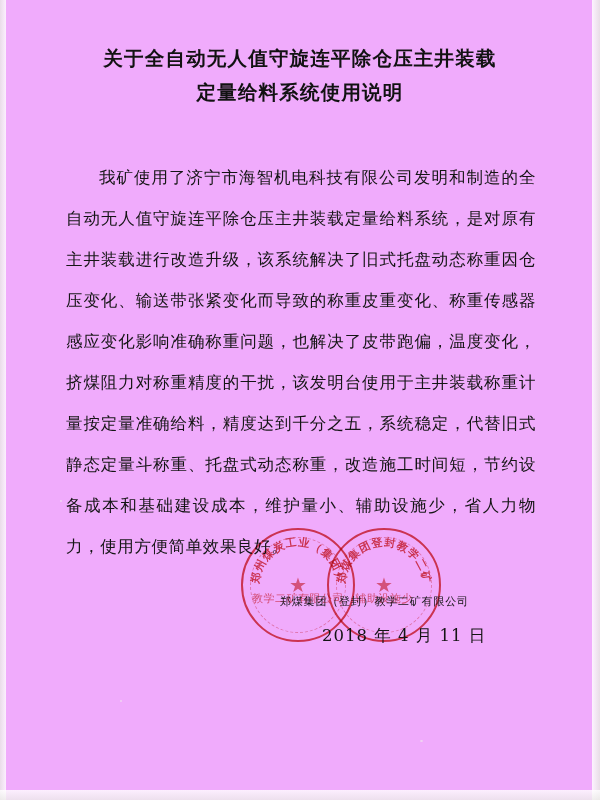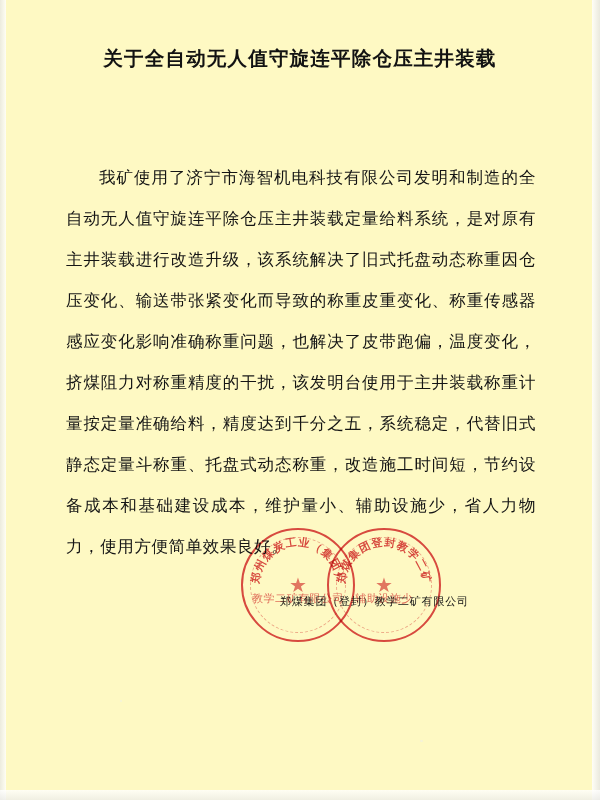--- a/index.html
+++ b/index.html
@@ -10,21 +10,21 @@
     width: 600px;
     height: 800px;
     background: #ffffff;
     font-family: "DejaVu Serif", "Liberation Serif", serif;
     overflow: hidden;
   }
   .page {
     position: relative;
     width: 600px;
     height: 800px;
-    background: #fef9c3;
+    background: #f0abfc;
     box-sizing: border-box;
   }
   
   .scan-edge-left {
     position: absolute;
     left: 0; top: 0;
     width: 6px; height: 800px;
     background: linear-gradient(to right, #e8e8e4, #ffffff);
     opacity: .8;
   }
@@ -167,20 +167,21 @@
 <body>
 
 <div class="page">
 
   <div class="scan-edge-left"></div>
   <div class="scan-edge-right"></div>
   <div class="scan-edge-bottom"></div>
 
   <div class="title-block">
     <div class="title-line">关于全自动无人值守旋连平除仓压主井装载</div>
+    <div class="title-line">定量给料系统使用说明</div>
   </div>
 
   <div class="body-block">
     <p class="body-paragraph">我矿使用了济宁市海智机电科技有限公司发明和制造的全自动无人值守旋连平除仓压主井装载定量给料系统，是对原有主井装载进行改造升级，该系统解决了旧式托盘动态称重因仓压变化、输送带张紧变化而导致的称重皮重变化、称重传感器感应变化影响准确称重问题，也解决了皮带跑偏，温度变化，挤煤阻力对称重精度的干扰，该发明台使用于主井装载称重计量按定量准确给料，精度达到千分之五，系统稳定，代替旧式静态定量斗称重、托盘式动态称重，改造施工时间短，节约设备成本和基础建设成本，维护量小、辅助设施少，省人力物力，使用方便简单效果良好。</p>
   </div>
 
   <div class="stamp stamp-left">
     <div class="stamp-inner"></div>
     <svg viewBox="0 0 110 110">
       <defs>
@@ -203,19 +204,20 @@
       <text>
         <textPath href="#arcRight" startOffset="50%" text-anchor="middle">郑煤集团登封教学二矿</textPath>
       </text>
     </svg>
     <div class="stamp-star">★</div>
     <div class="stamp-center-text">辅助设施少</div>
   </div>
 
   <div class="sign-block">
     <div class="sign-company">郑煤集团（登封）教学二矿有限公司</div>
+    <div class="sign-date">2018 年 4 月 11 日</div>
   </div>
 
   <div class="speckle" style="left:120px; top:700px; width:2px; height:2px;"></div>
   <div class="speckle" style="left:420px; top:740px; width:3px; height:2px;"></div>
   <div class="speckle" style="left:60px; top:500px; width:2px; height:2px;"></div>
 
 </div>
 
 </body></html>

